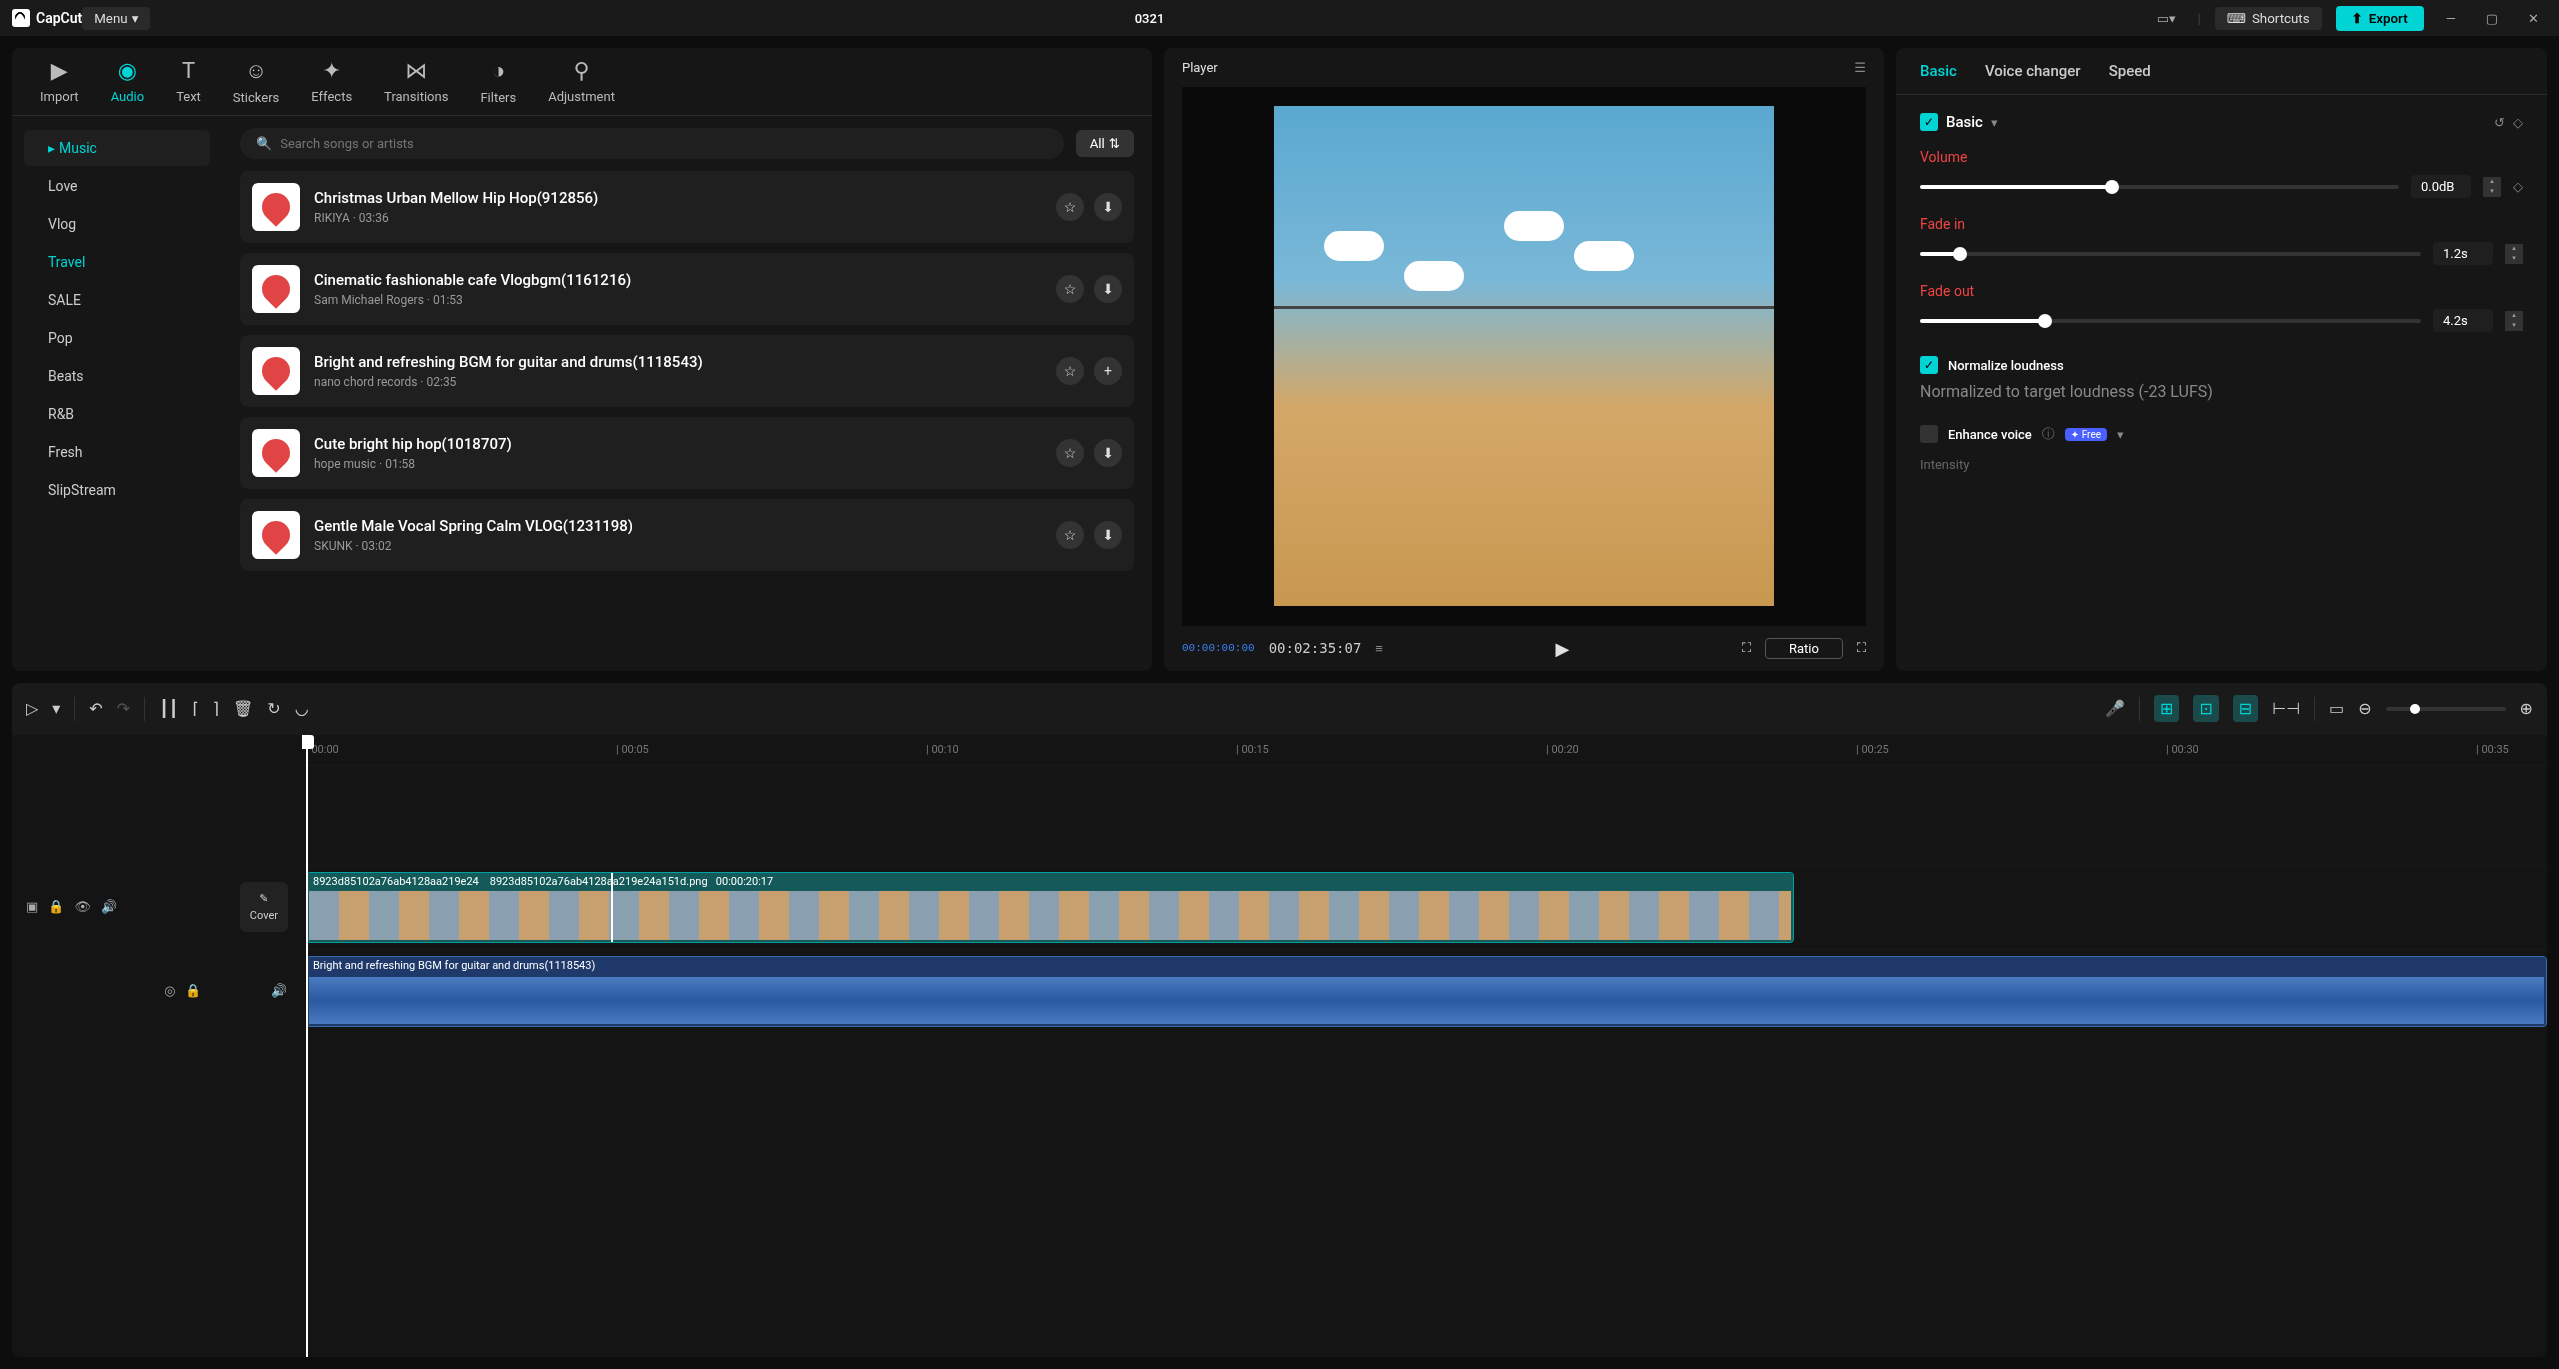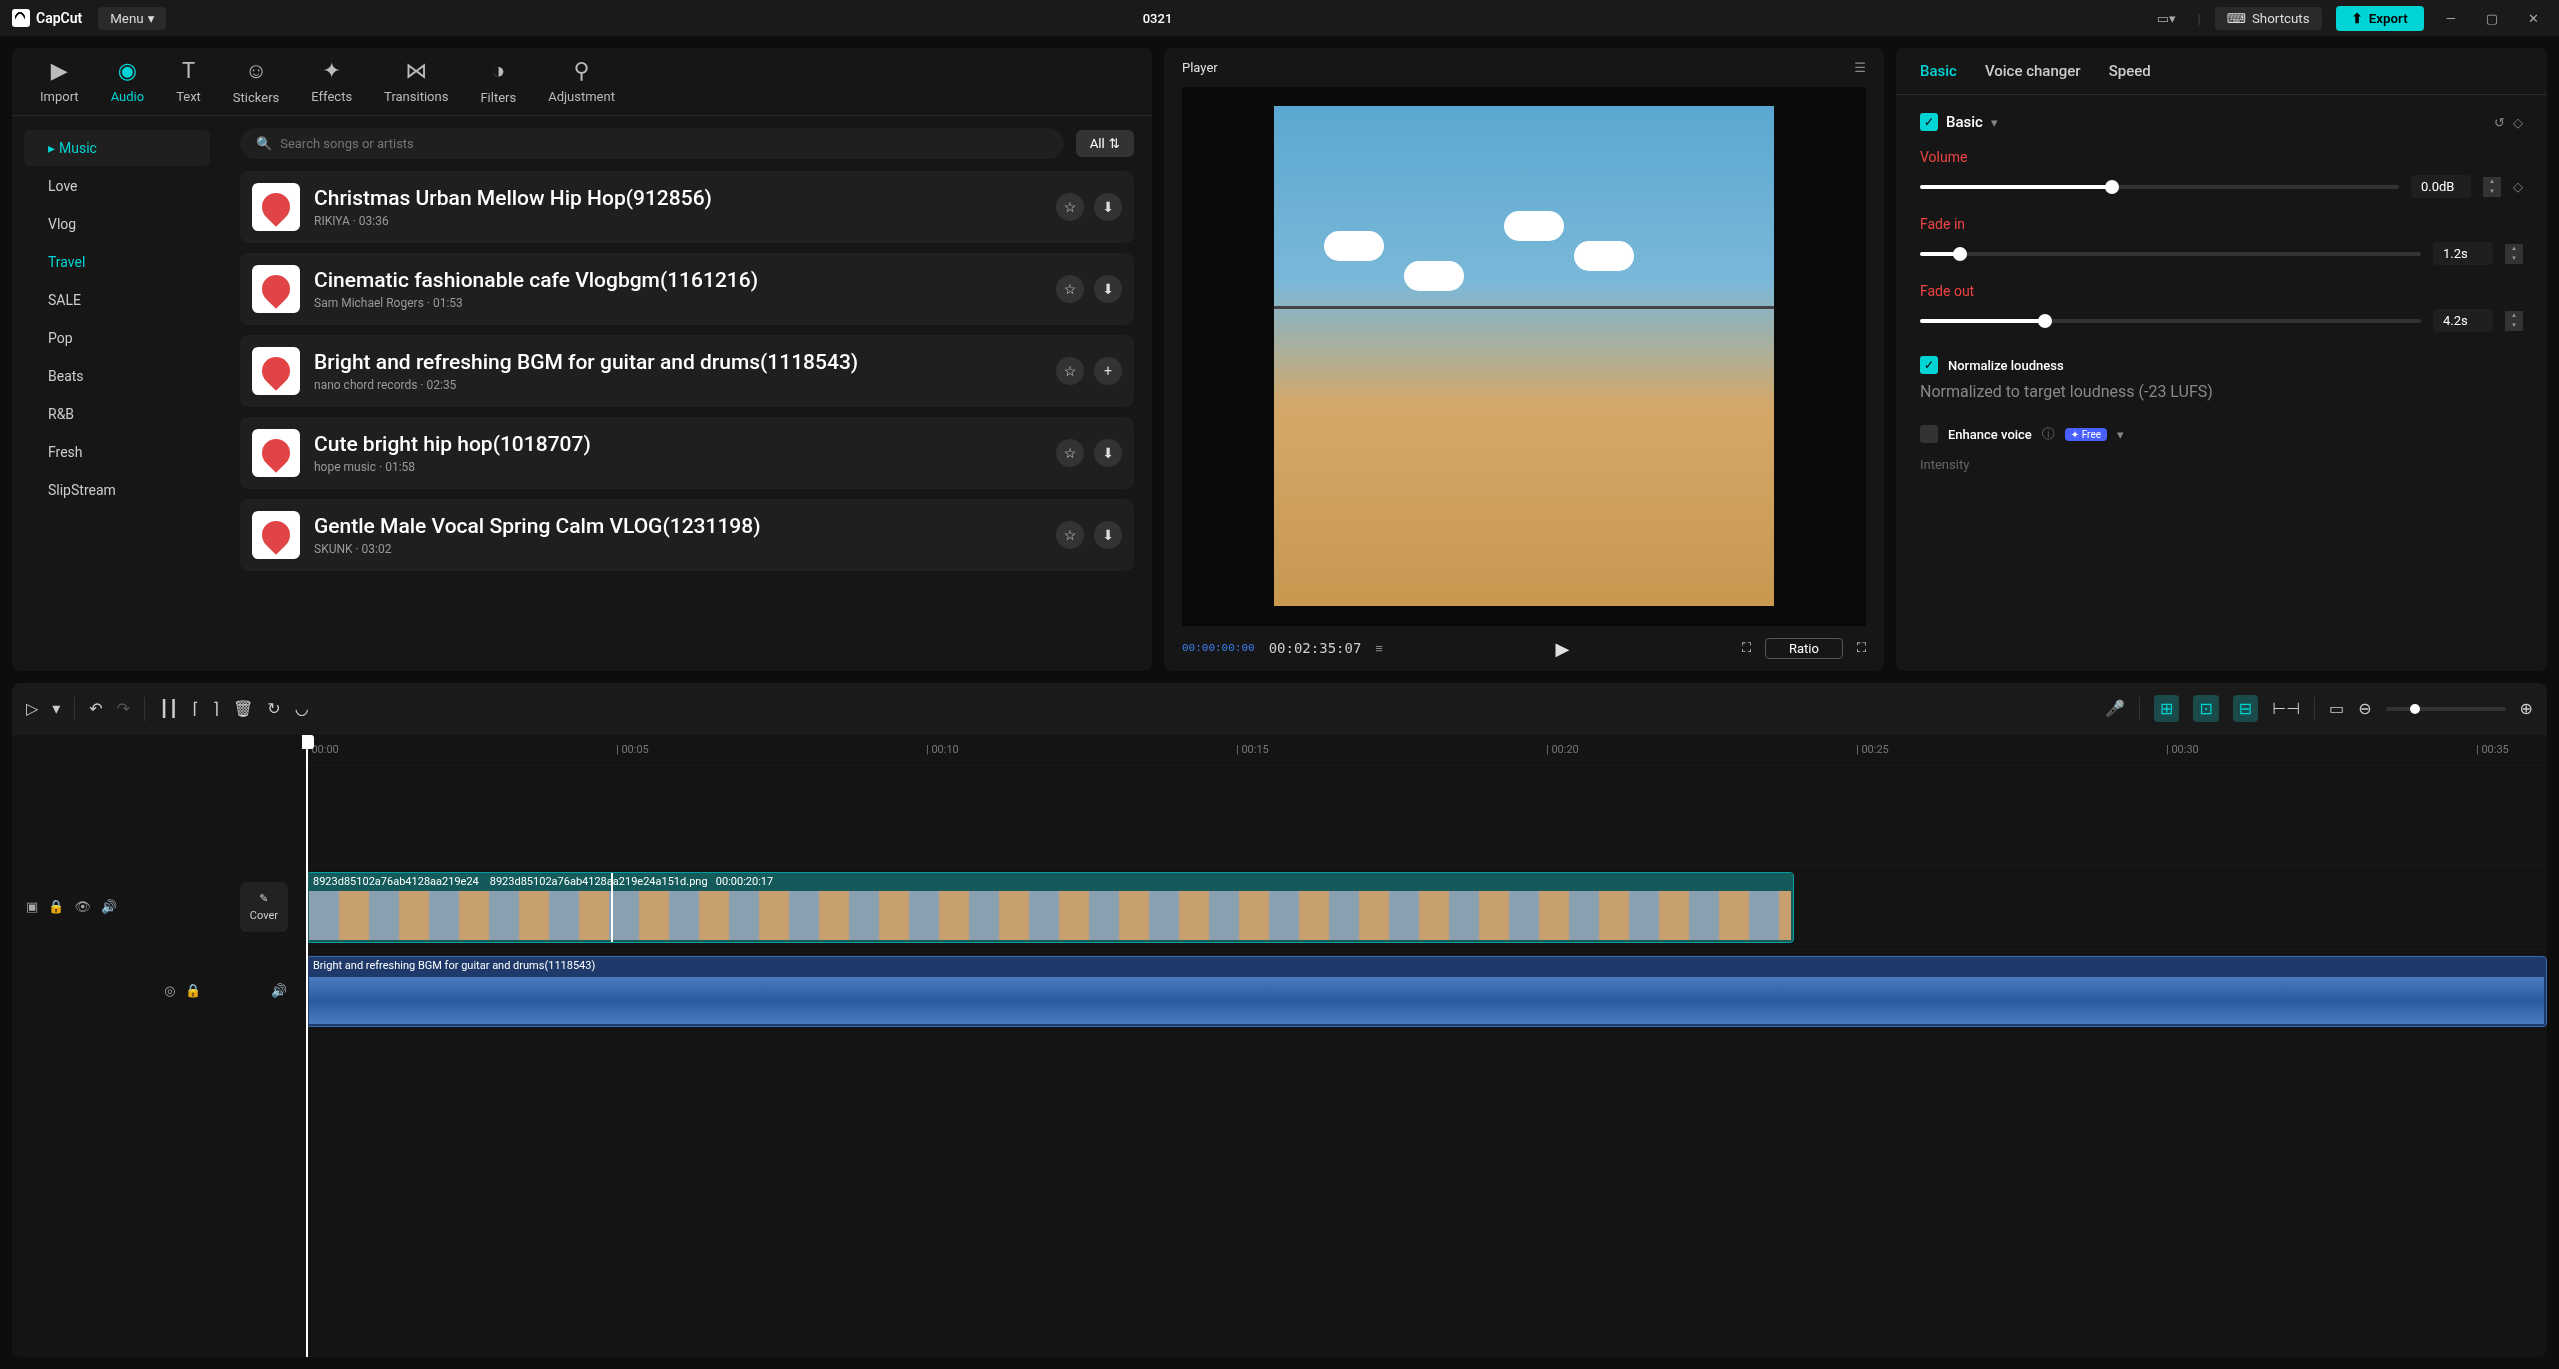--- a/index.html
+++ b/index.html
@@ -1,18 +1,18 @@
 <!DOCTYPE html>
 <html><head>
 <meta charset="utf-8">
 <style>
 *{margin:0;padding:0;box-sizing:border-box;font-family:-apple-system,BlinkMacSystemFont,"Segoe UI",Roboto,sans-serif}
 body{background:#0a0a0a;color:#e0e0e0;font-size:13px;overflow:hidden}
 .app{width:2559px;height:1369px;transform-origin:top left;display:flex;flex-direction:column;background:#0d0d0d}
-.titlebar{height:36px;background:#1a1a1a;display:flex;align-items:center;padding:0 12px;gap:16px}
+.titlebar{height:36px;background:#1a1a1a;display:flex;align-items:center;padding:0 12px;gap:0}
 .logo{display:flex;align-items:center;gap:6px;color:#fff;font-weight:600;font-size:14px}
 .logo-icon{width:18px;height:18px;background:#fff;border-radius:3px;display:inline-block;position:relative}
 .logo-icon::before{content:"";position:absolute;width:8px;height:8px;border:2px solid #000;border-radius:50%;top:3px;left:3px;border-right:transparent;border-bottom:transparent;transform:rotate(45deg)}
 .menu-btn{background:#2a2a2a;color:#ddd;padding:4px 12px;border-radius:4px;border:none;cursor:pointer;display:flex;align-items:center;gap:4px}
 .title-center{flex:1;text-align:center;color:#fff;font-weight:500}
 .titlebar-right{display:flex;align-items:center;gap:14px}
 .shortcuts-btn{background:#2a2a2a;color:#ddd;padding:4px 12px;border-radius:4px;border:none;cursor:pointer;display:flex;align-items:center;gap:6px}
 .export-btn{background:#00d4d4;color:#000;padding:5px 16px;border-radius:4px;border:none;cursor:pointer;font-weight:600;display:flex;align-items:center;gap:6px}
 .win-btn{color:#aaa;cursor:pointer;padding:4px 8px}
 .main-row{display:flex;gap:12px;padding:12px;flex:1;min-height:0}
@@ -30,21 +30,21 @@
 .sidebar-item .caret{color:#00d4d4;margin-right:4px}
 .songs-area{flex:1;padding:12px 18px;overflow-y:auto}
 .search-row{display:flex;gap:12px;margin-bottom:12px;align-items:center}
 .search-box{flex:1;background:#1f1f1f;border-radius:20px;padding:8px 16px;display:flex;align-items:center;gap:8px;color:#888}
 .search-box input{background:none;border:none;color:#ddd;outline:none;flex:1;font-size:13px}
 .all-btn{background:#333;color:#fff;padding:6px 14px;border-radius:6px;border:none;cursor:pointer;display:flex;align-items:center;gap:4px}
 .song-item{background:#1f1f1f;border-radius:8px;padding:12px;display:flex;align-items:center;gap:14px;margin-bottom:10px}
 .song-thumb{width:48px;height:48px;background:#fff;border-radius:6px;display:flex;align-items:center;justify-content:center;font-size:24px;flex-shrink:0}
 .song-thumb-inner{width:28px;height:28px;background:#e14444;border-radius:50% 50% 50% 0;transform:rotate(-45deg)}
 .song-info{flex:1;min-width:0}
-.song-title{color:#fff;font-size:21px;font-weight:500;margin-bottom:4px}
+.song-title{color:#fff;font-size:15px;font-weight:500;margin-bottom:4px}
 .song-meta{color:#999;font-size:12px}
 .song-actions{display:flex;gap:10px}
 .icon-btn{width:28px;height:28px;background:#333;border-radius:50%;border:none;color:#ddd;cursor:pointer;display:flex;align-items:center;justify-content:center;font-size:14px}
 .center-panel{width:720px}
 .center-head{display:flex;justify-content:space-between;align-items:center;padding:12px 18px}
 .player-preview{flex:1;display:flex;align-items:center;justify-content:center;background:#0a0a0a;margin:0 18px}
 .preview-img{width:500px;height:500px;background:linear-gradient(180deg,#5aa8d0 0%,#7ab8d8 35%,#d4a868 60%,#c89850 100%);position:relative;overflow:hidden}
 .preview-img::before{content:"";position:absolute;top:40%;left:0;right:0;height:3px;background:#444}
 .preview-img::after{content:"";position:absolute;top:25%;left:10%;width:60px;height:30px;background:#fff;border-radius:20px;box-shadow:180px -20px 0 #fff,80px 30px 0 #fff,250px 10px 0 #fff}
 .player-controls{display:flex;align-items:center;padding:12px 18px;gap:14px}

